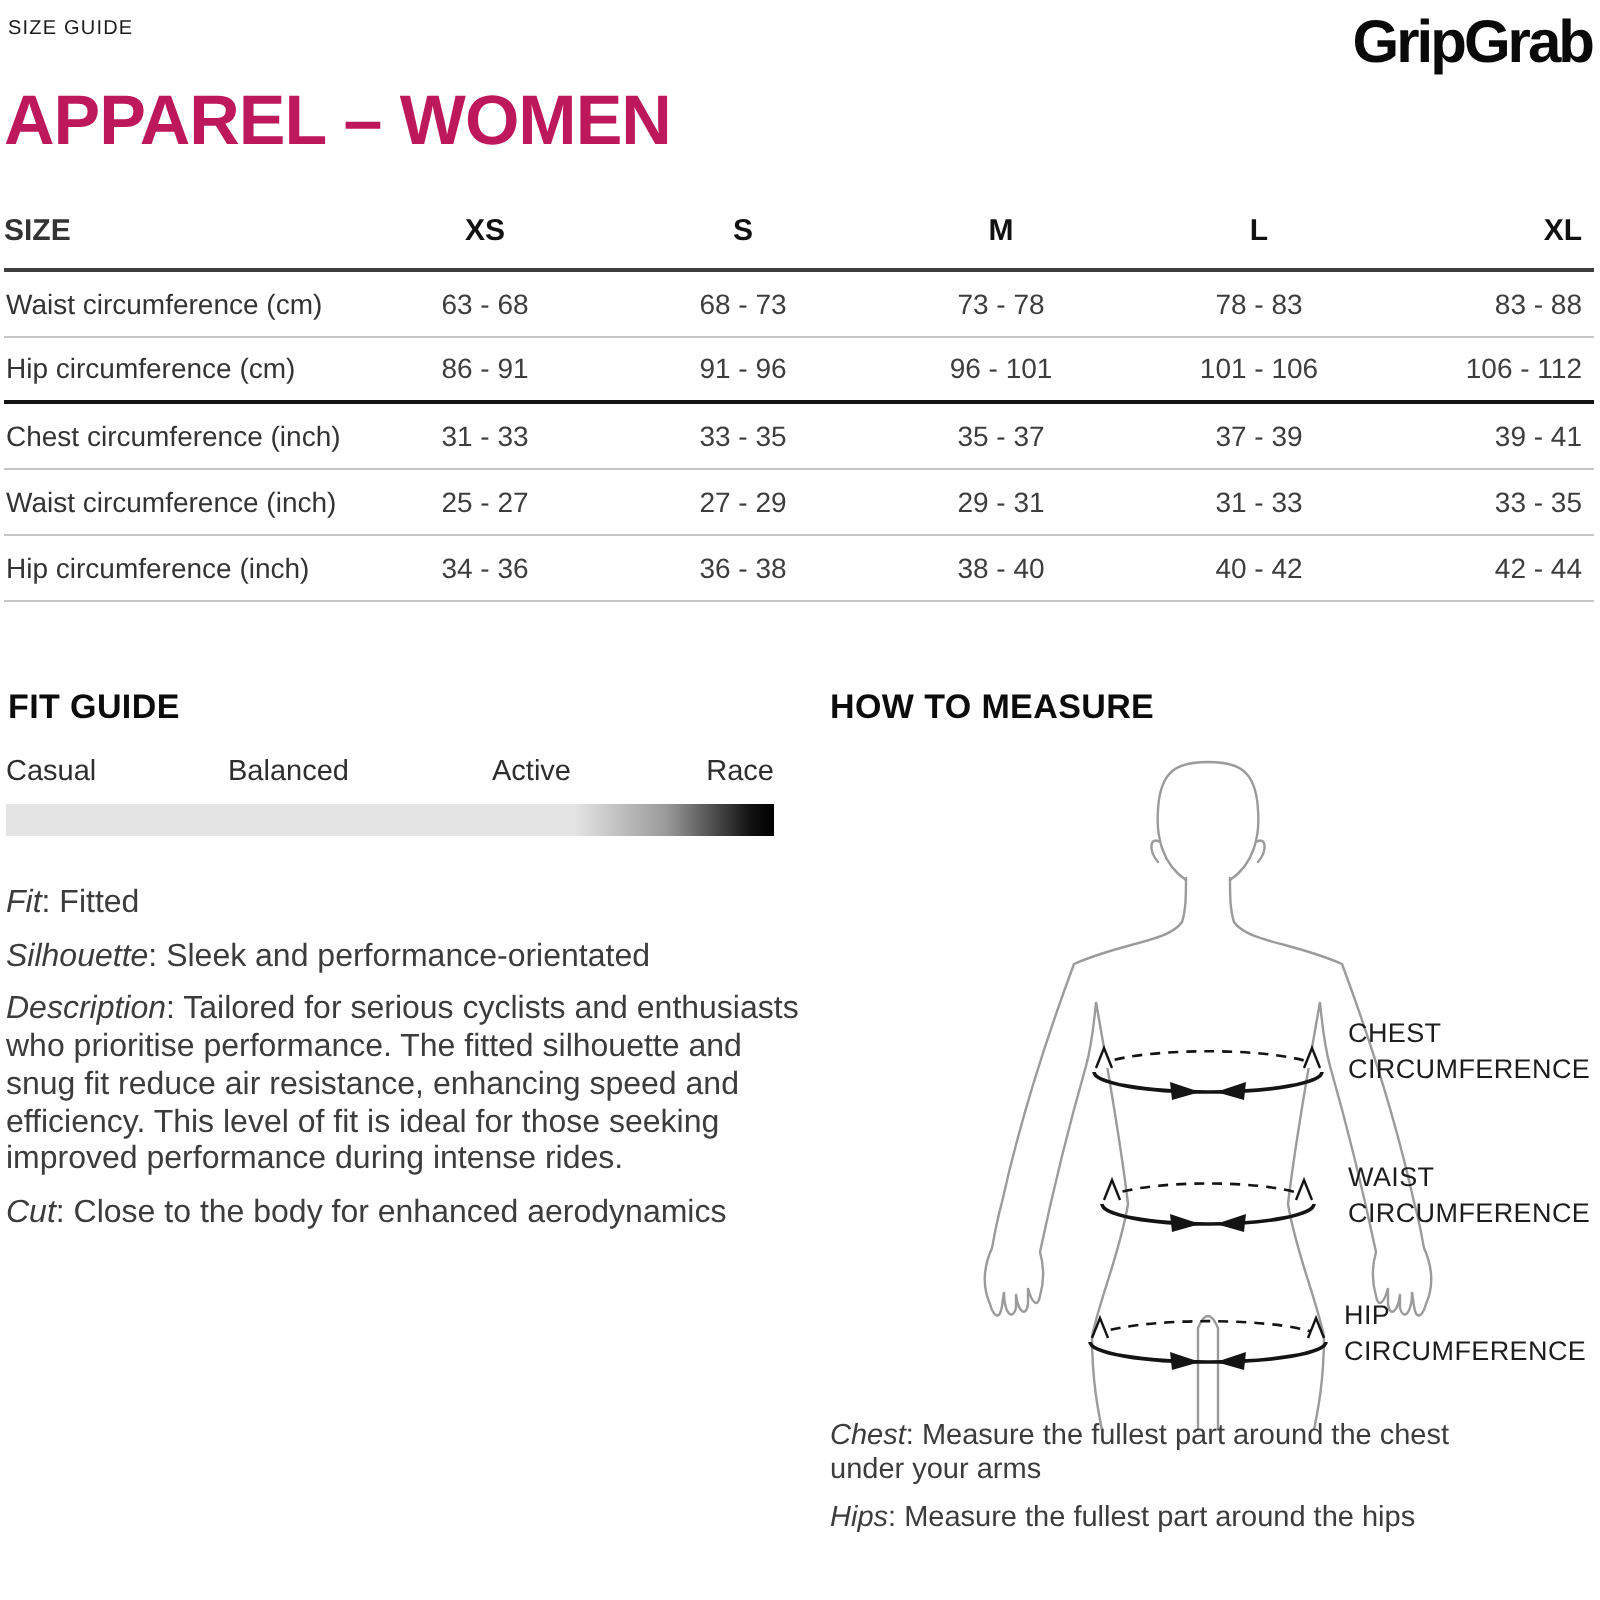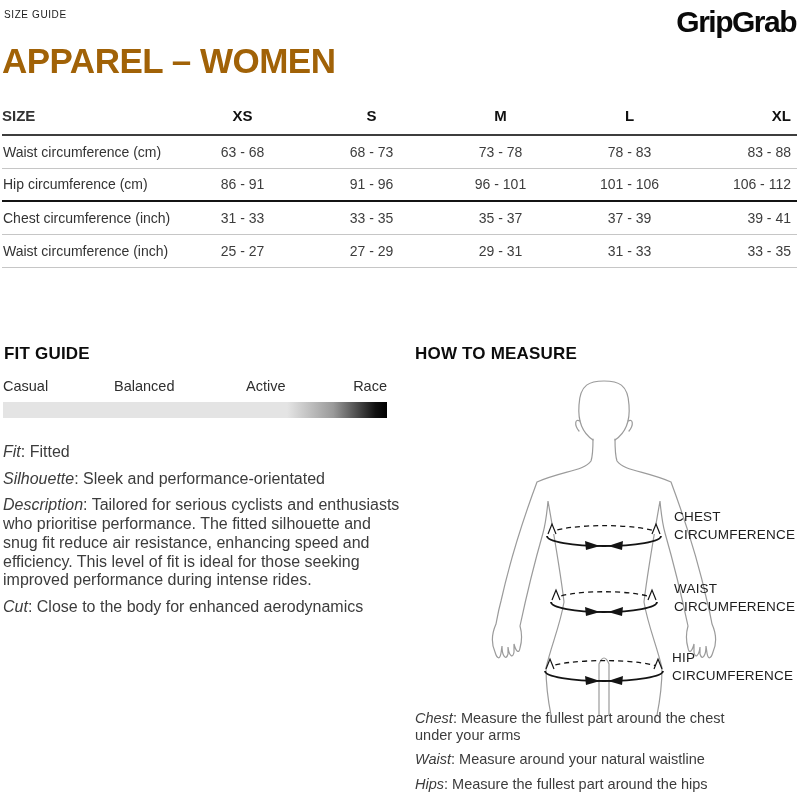--- a/index.html
+++ b/index.html
@@ -15,21 +15,21 @@
   .eyebrow {
     position: absolute; left: 4px; top: 9px;
     font-size: 10px; font-weight: 500; letter-spacing: 0.6px; color: #1b1b1b;
   }
   .logo {
     position: absolute; right: 4px; top: 5px;
     font-size: 30px; font-weight: 700; letter-spacing: -1.5px; color: #0a0a0a;
   }
   .title {
     position: absolute; left: 2px; top: 41px;
-    font-size: 35px; font-weight: 800; letter-spacing: -0.5px; color: #a16207;
+    font-size: 35px; font-weight: 800; letter-spacing: -0.5px; color: #be185d;
   }
   table.size-table {
     position: absolute; left: 2px; top: 103px; width: 795px;
     border-collapse: collapse; table-layout: fixed;
   }
   .size-table th {
     font-size: 15px; font-weight: 700; color: #111;
     text-align: center; padding: 4px 0 10px;
     border-bottom: 2px solid #3e3e3e;
   }
@@ -125,20 +125,28 @@
       <td class="last">39 - 41</td>
     </tr>
     <tr>
       <td class="lbl">Waist circumference (inch)</td>
       <td>25 - 27</td>
       <td>27 - 29</td>
       <td>29 - 31</td>
       <td>31 - 33</td>
       <td class="last">33 - 35</td>
     </tr>
+    <tr>
+      <td class="lbl">Hip circumference (inch)</td>
+      <td>34 - 36</td>
+      <td>36 - 38</td>
+      <td>38 - 40</td>
+      <td>40 - 42</td>
+      <td class="last">42 - 44</td>
+    </tr>
   </tbody>
 </table>
 
 <div id="fit-heading" class="section-heading">FIT GUIDE</div>
 
 <div class="scale-row">
   <span class="scale-0">Casual</span>
   <span class="scale-1">Balanced</span>
   <span class="scale-2">Active</span>
   <span class="scale-3">Race</span>
@@ -191,15 +199,14 @@
     <polygon points="198,316 213,311 212,320" fill="#141414"></polygon>
   </g>
 </svg>
 
 <div id="label-chest" class="diagram-label">CHEST CIRCUMFERENCE</div>
 <div id="label-waist" class="diagram-label">WAIST CIRCUMFERENCE</div>
 <div id="label-hip" class="diagram-label">HIP CIRCUMFERENCE</div>
 
 <div class="notes">
   <p><span class="lead">Chest</span><span>: Measure the fullest part around the chest under your arms</span></p>
-  <p><span class="lead">Waist</span><span>: Measure around your natural waistline</span></p>
   <p><span class="lead">Hips</span><span>: Measure the fullest part around the hips</span></p>
 </div>
 
 </body></html>

